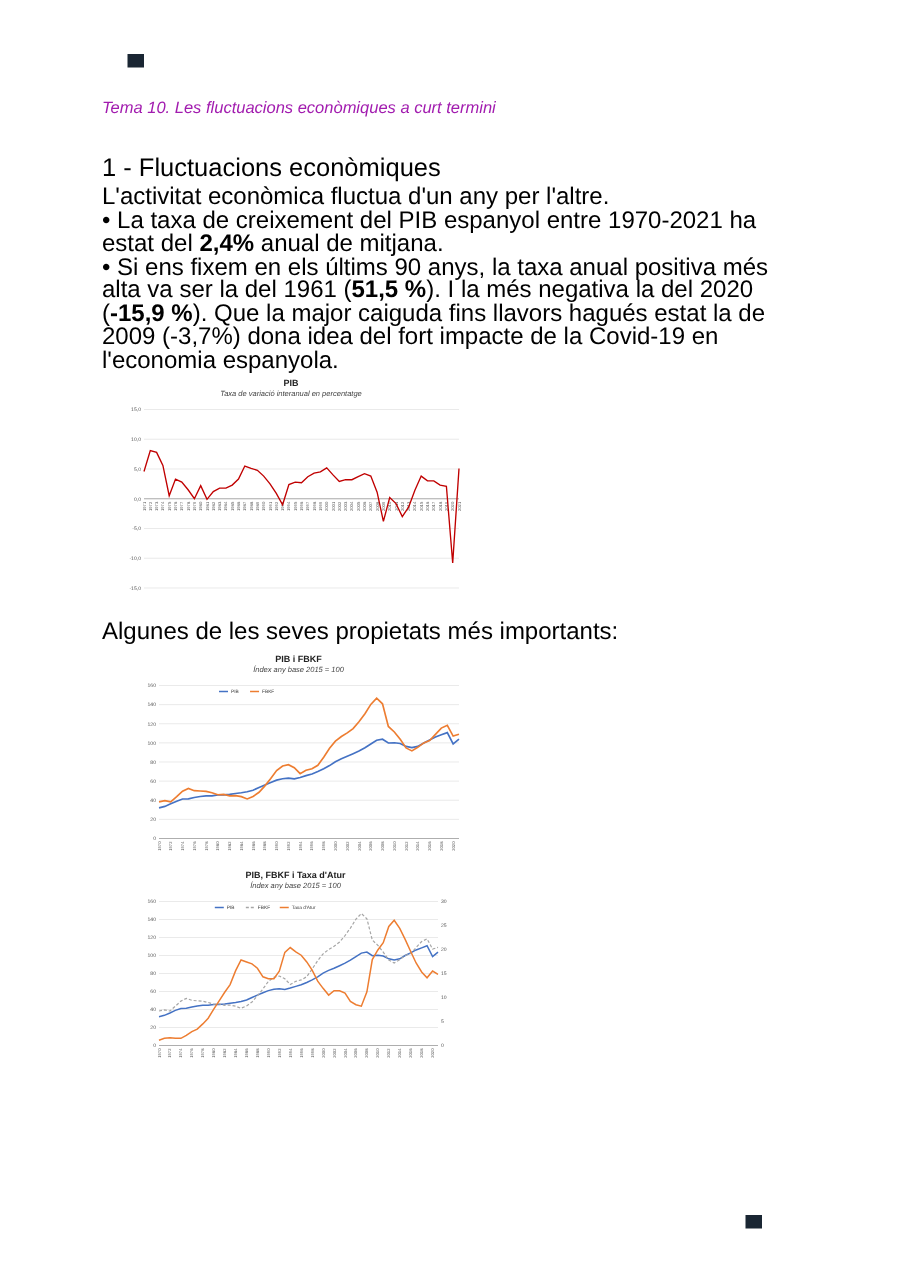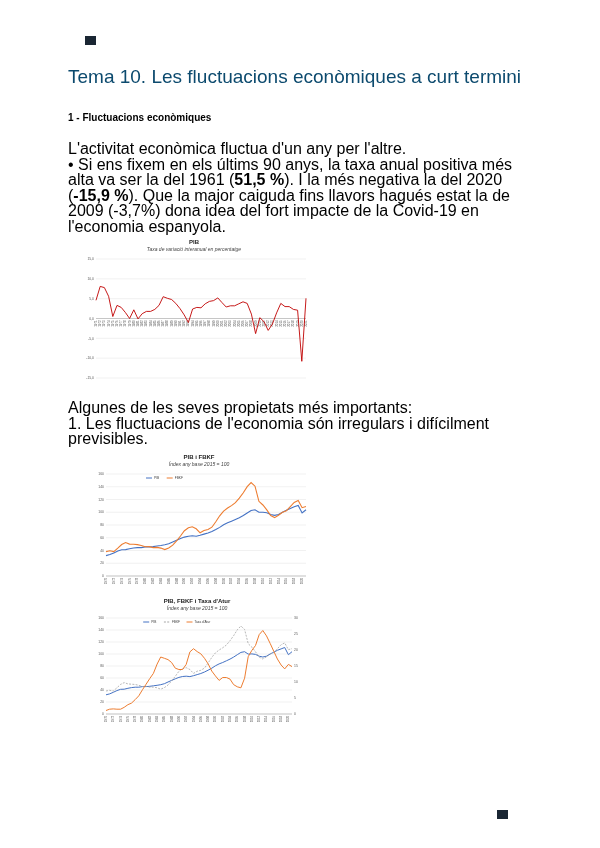--- a/index.html
+++ b/index.html
@@ -5,22 +5,22 @@
   * { margin:0; padding:0; box-sizing:border-box; }
   html,body { background:#ffffff; }
   .page {
     position:relative; width:600px; height:848px; background:#ffffff;
     font-family:"Liberation Sans", sans-serif; color:#000; overflow:hidden;
   }
   .corner-mark { position:absolute; width:11px; height:9px; background:#1a2633; }
   .corner-mark.top { left:85px; top:36px; }
   .corner-mark.bottom { left:497px; top:810px; }
   .content { padding:66px 66px 0 68px; }
-  h1.doc-title { font-size:19px; font-weight:400; color:#0c4a6e; margin-bottom:24px; }
-  h2.sec-heading { font-size:10px; font-weight:700; margin-bottom:18px; }
+  h1.doc-title { font-size:11px; font-weight:400; color:#a21caf; margin-bottom:24px;font-style:italic; }
+  h2.sec-heading { font-size:17px; font-weight:400; margin-bottom:2px; }
   p.body-p { font-size:16px; line-height:15.5px; }
   p.body-p b { font-weight:700; }
   .gap-lg { height:14px; }
   figure.fig { display:block; }
   .fig1 { margin:4px 0 0 6px; width:240px; }
   .fig2 { margin:6px 0 0 16px; width:230px; }
   .fig3 { margin:8px 0 0 16px; width:226px; }
   .chart-title { font-size:6px; font-weight:700; text-align:center; color:#222; line-height:8px; }
   .chart-subtitle { font-size:5px; font-style:italic; text-align:center; color:#444; line-height:7px; margin-bottom:1px; }
   svg.chart { display:block; }
@@ -34,20 +34,21 @@
   <div class="corner-mark bottom"></div>
 
   <div class="content">
 
     <h1 class="doc-title">Tema 10. Les fluctuacions econòmiques a curt termini</h1>
 
     <h2 class="sec-heading">1 - Fluctuacions econòmiques</h2>
 
     <p class="body-p">L'activitat econòmica fluctua d'un any per l'altre.</p>
 
+    <p class="body-p"><span>• La taxa de creixement del PIB espanyol entre 1970-2021 ha estat del </span><b>2,4%</b><span> anual de mitjana.</span></p>
 
 
     <p class="body-p"><span>• Si ens fixem en els últims 90 anys, la taxa anual positiva més alta va ser la del 1961 (</span><b>51,5 %</b><span>). I la més negativa la del 2020 (</span><b>-15,9 %</b><span>). Que la major caiguda fins llavors hagués estat la de 2009 (-3,7%) dona idea del fort impacte de la Covid-19 en l'economia espanyola.</span></p>
 
     <figure class="fig fig1">
       <div class="chart-title">PIB</div>
       <div class="chart-subtitle">Taxa de variació interanual en percentatge</div>
       <svg class="chart" width="238" height="132">
           <line x1="22" y1="124" x2="232" y2="124" stroke="#dcdcdc" stroke-width="0.4"></line>
           <text x="20" y="125.2" text-anchor="end" font-size="3.4" fill="#595959">-15,0</text>
@@ -115,21 +116,20 @@
           <text font-size="2.8" fill="#595959" text-anchor="end" transform="translate(228.8 66.5) rotate(-90)">2020</text>
           <text font-size="2.8" fill="#595959" text-anchor="end" transform="translate(233 66.5) rotate(-90)">2021</text>
           <line x1="22" y1="64.5" x2="232" y2="64.5" stroke="#9a9a9a" stroke-width="0.5"></line>
           <polyline points="22.0,46.3 26.2,32.4 30.4,33.6 34.6,42.3 38.8,62.5 43.0,51.4 47.2,53.4 51.4,58.5 55.6,64.5 59.8,55.8 64.0,64.9 68.2,59.7 72.4,57.4 76.6,57.4 80.8,55.4 85.0,51.4 89.2,42.7 93.4,44.3 97.6,45.5 101.8,49.4 106.0,54.6 110.2,60.9 114.4,68.5 118.6,55.0 122.8,53.4 127.0,53.8 131.2,49.8 135.4,47.4 139.6,46.6 143.8,43.9 148.0,48.6 152.2,53.0 156.4,51.8 160.6,51.8 164.8,49.8 169.0,47.8 173.2,49.4 177.4,60.1 181.6,79.6 185.8,63.7 190.0,67.7 194.2,76.4 198.4,70.1 202.6,58.9 206.8,49.4 211.0,52.6 215.2,52.6 219.4,55.4 223.6,56.2 227.8,107.3 232.0,44.3" fill="none" stroke="#c00000" stroke-width="0.9"></polyline>
         </svg>
     </figure>
 
     <div class="gap-lg"></div>
 
     <p class="body-p">Algunes de les seves propietats més importants:</p>
-    <p class="body-p">1. Les fluctuacions de l'economia són irregulars i difícilment previsibles.</p>
 
     <figure class="fig fig2">
       <div class="chart-title">PIB i FBKF</div>
       <div class="chart-subtitle">Índex any base 2015 = 100</div>
       <svg class="chart" width="228" height="120">
           <line x1="22" y1="107" x2="222" y2="107" stroke="#dcdcdc" stroke-width="0.4"></line>
           <text x="20" y="108.2" text-anchor="end" font-size="3.4" fill="#595959">0</text>
           <line x1="22" y1="94.25" x2="222" y2="94.25" stroke="#dcdcdc" stroke-width="0.4"></line>
           <text x="20" y="95.45" text-anchor="end" font-size="3.4" fill="#595959">20</text>
           <line x1="22" y1="81.5" x2="222" y2="81.5" stroke="#dcdcdc" stroke-width="0.4"></line>

